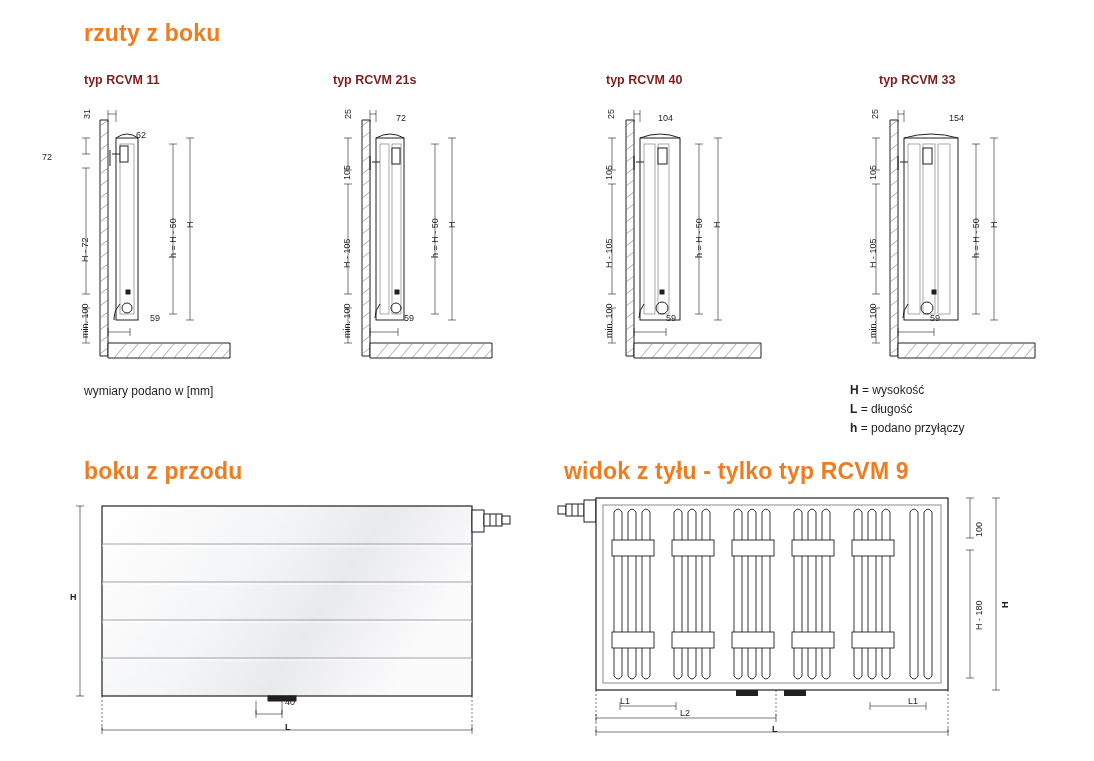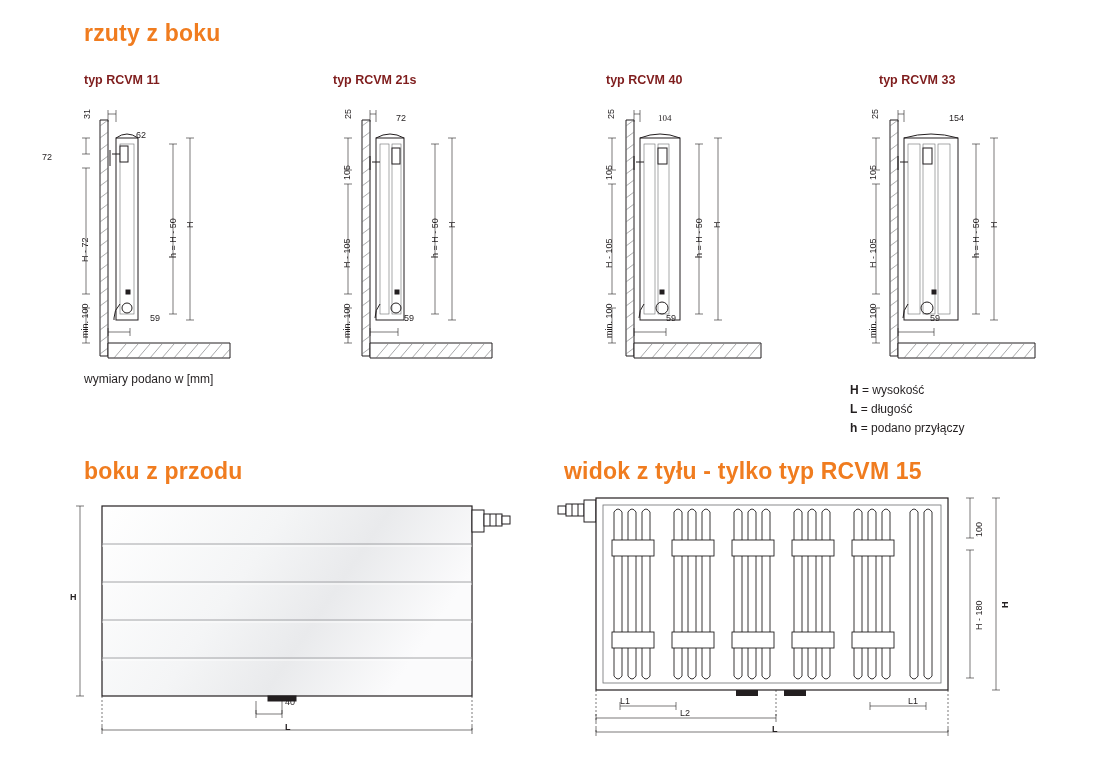--- a/index.html
+++ b/index.html
@@ -57,33 +57,33 @@
 </head>
 <body>
 
 <div class="section-title" style="left:84px; top:20px;">rzuty z boku</div>
 
 <div class="sub-title" style="left:84px; top:73px;">typ RCVM 11</div>
 <div class="sub-title" style="left:325px; top:73px;margin-left:8px;">typ RCVM 21s</div>
 <div class="sub-title" style="left:606px; top:73px;">typ RCVM 40</div>
 <div class="sub-title" style="left:879px; top:73px;">typ RCVM 33</div>
 
-<div class="note" style="left:84px; top:372px;">wymiary podano w [mm]</div>
+<div class="note" style="left:84px; top:384px;">wymiary podano w [mm]</div>
 
 <div class="legend" style="left:850px; top:381px;">
   <div><b>H</b>
        <span>= wysokość</span></div>
   <div><b>L</b>
        <span>= długość</span></div>
   <div><b>h</b>
        <span>= podano przyłączy</span></div>
 </div>
 
 <div class="section-title" style="left:84px; top:458px;">boku z przodu</div>
-<div class="section-title" style="left:564px; top:458px;">widok z tyłu - tylko typ RCVM 15</div>
+<div class="section-title" style="left:564px; top:458px;">widok z tyłu - tylko typ RCVM 9</div>
 
 <div class="panel" style="left:70px; top:108px; width:180px; height:260px;">
 <svg width="180" height="260" viewBox="0 0 180 260">
   <g stroke="#231f20" fill="none" stroke-width="1">
 
     <path d="M30 12 L30 248 L38 248 L38 12 Z" fill="#ffffff"></path>
     <g stroke="#6d6e71" stroke-width="0.6">
       <path d="M30 18 L38 12"></path>
           <path d="M30 30 L38 24"></path>
           <path d="M30 42 L38 36"></path>
@@ -330,21 +330,21 @@
         <path d="M12 200 L20 200"></path>
         <path d="M12 235 L20 235"></path>
     <path d="M38 224 L70 224"></path>
         <path d="M38 220 L38 228"></path>
         <path d="M70 220 L70 228"></path>
   </g>
 </svg>
 </div>
 <div class="dim v" style="left:604px; top:180px;">105</div>
 <div class="dim v" style="left:606px; top:119px;">25</div>
-<div class="dim" style="left:658px; top:113px;font-family:Liberation Serif, serif;">104</div>
+<div class="dim" style="left:658px; top:113px;">104</div>
 <div class="dim v" style="left:604px; top:268px;">H - 105</div>
 <div class="dim v" style="left:604px; top:338px;">min. 100</div>
 <div class="dim v" style="left:694px; top:258px;">h = H - 50</div>
 <div class="dim v" style="left:712px; top:228px;">H</div>
 <div class="dim" style="left:666px; top:313px;">59</div>
 
 <div class="panel" style="left:860px; top:108px; width:190px; height:260px;">
 <svg width="190" height="260" viewBox="0 0 190 260">
   <g stroke="#231f20" fill="none" stroke-width="1">
     <path d="M30 12 L30 248 L38 248 L38 12 Z" fill="#ffffff"></path>

